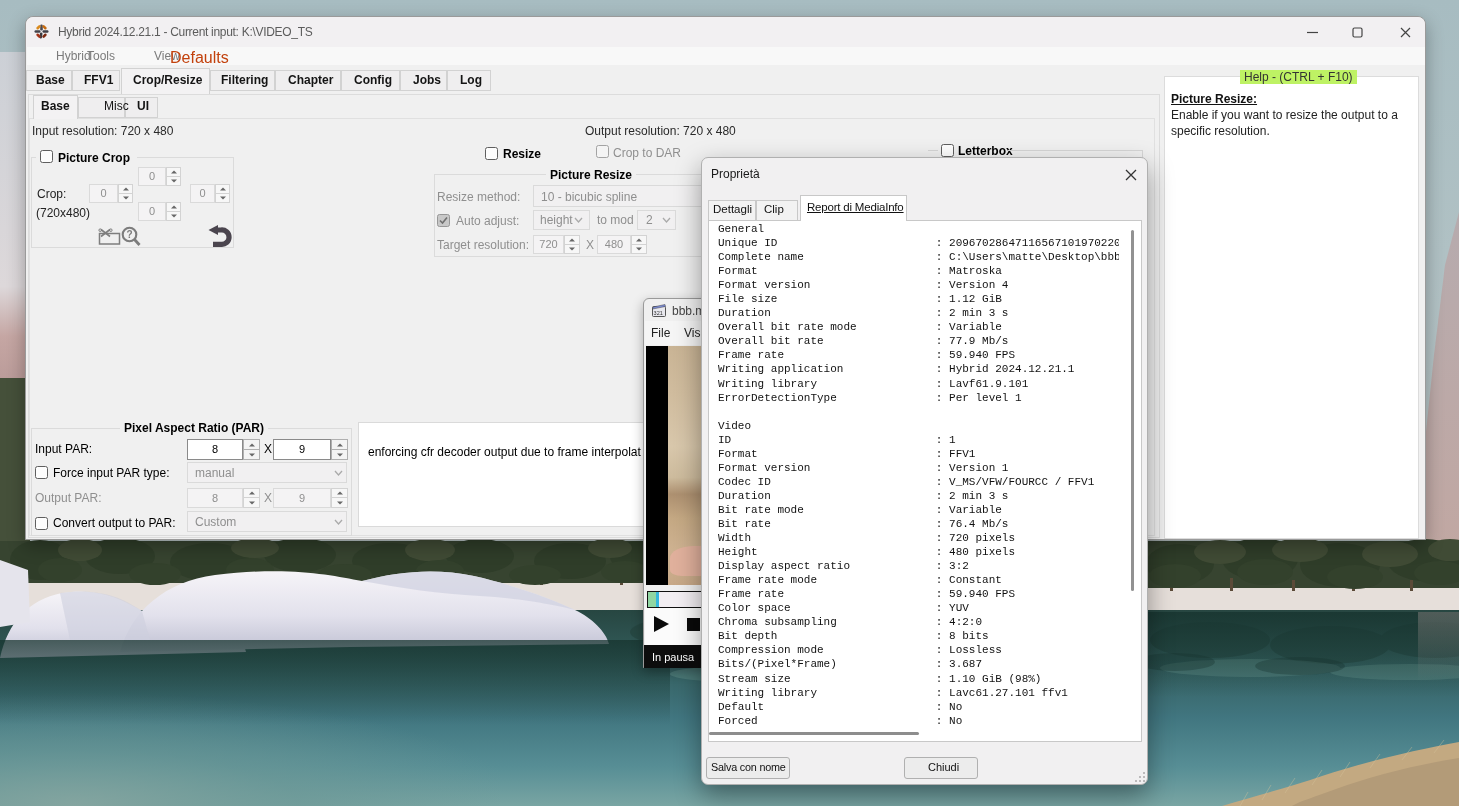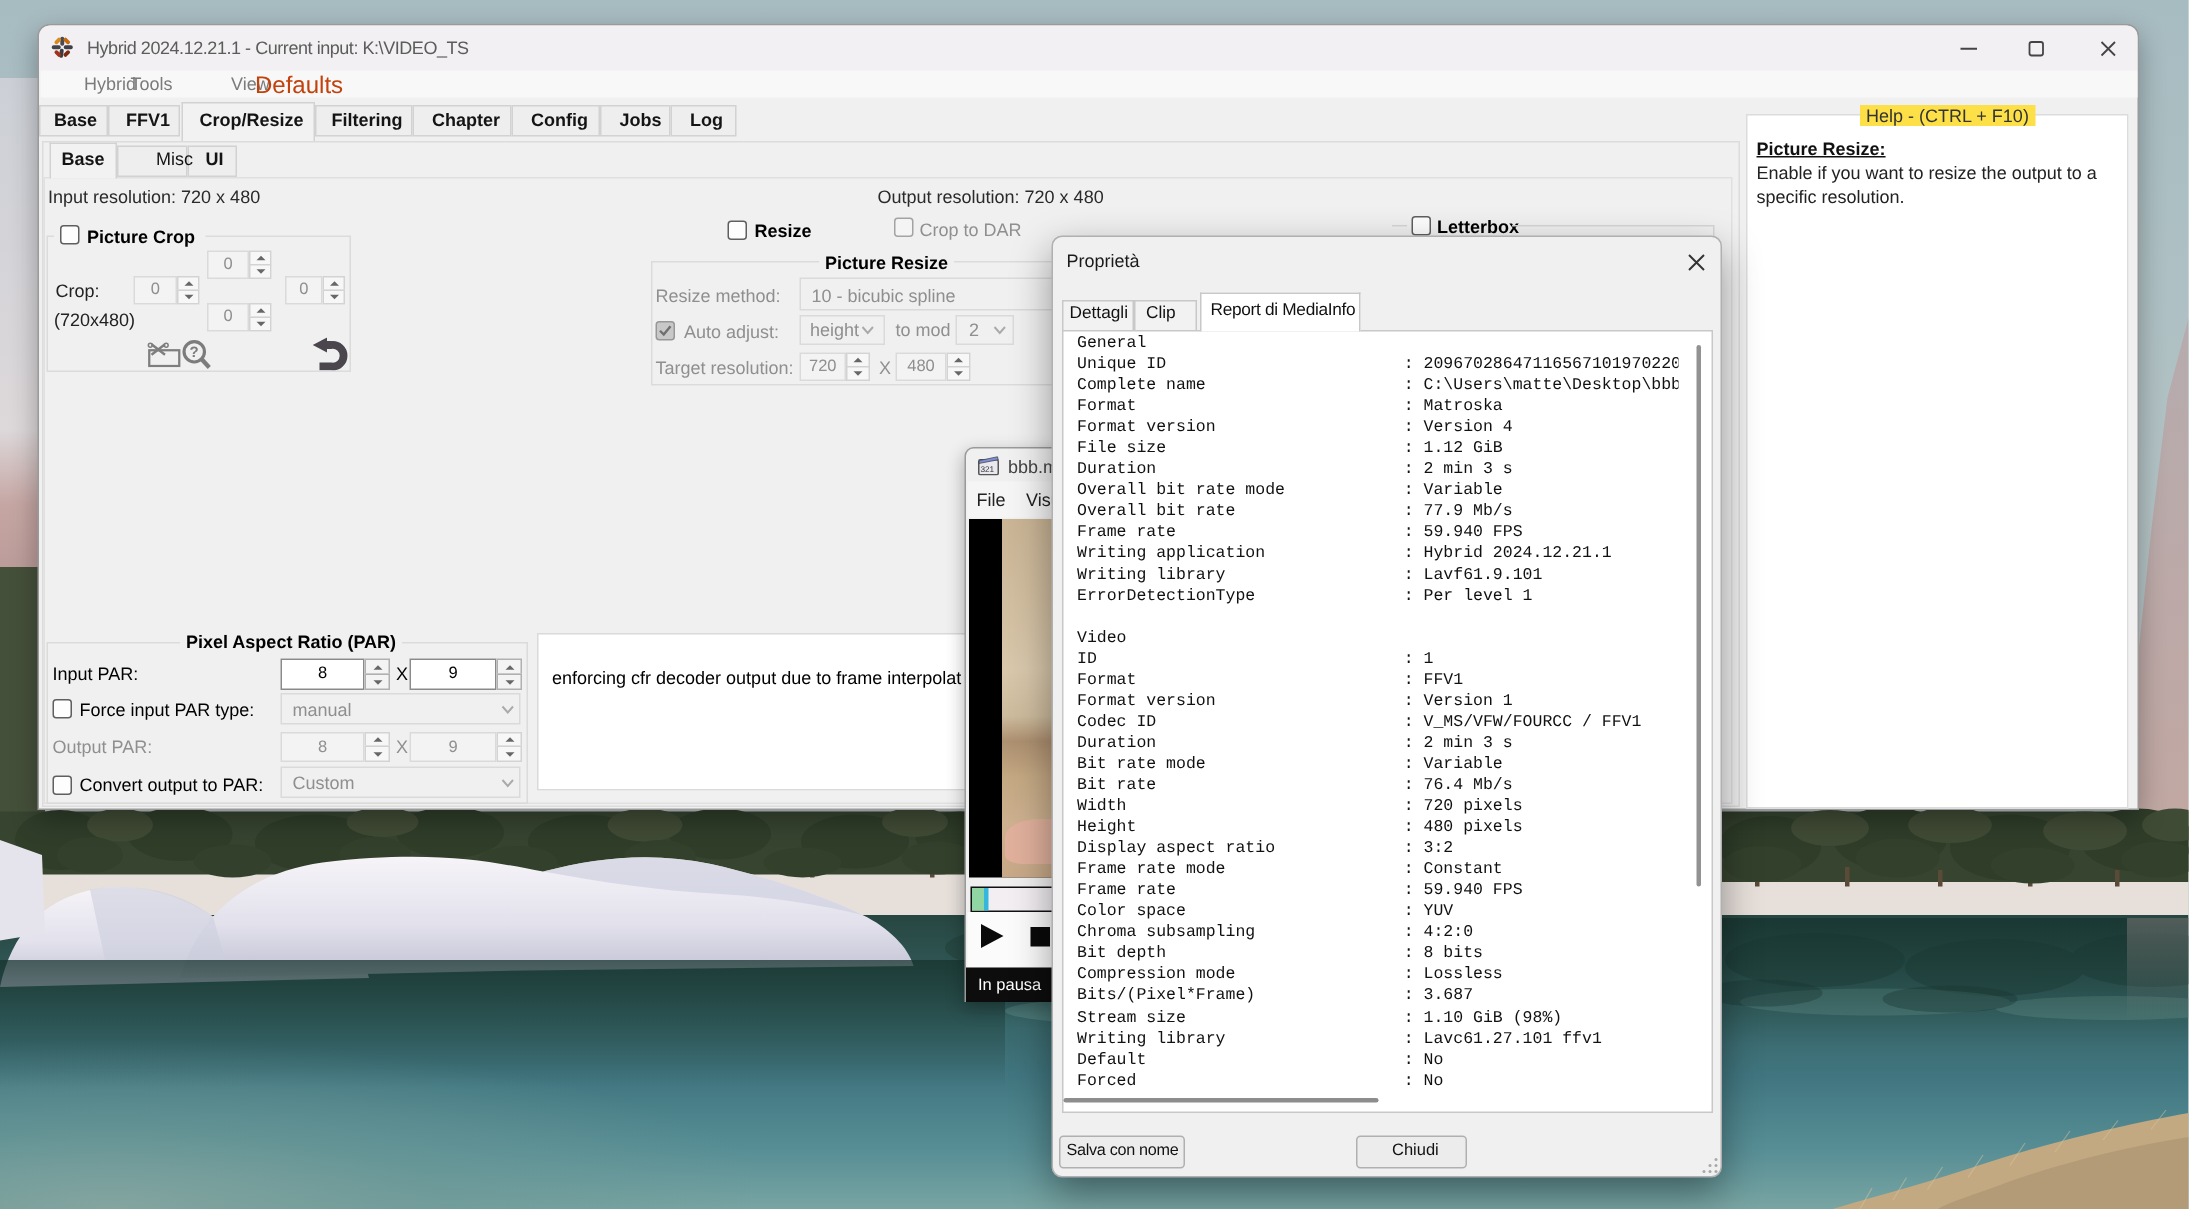--- a/index.html
+++ b/index.html
@@ -397,21 +397,21 @@
   <div class="combo" style="left:187px;top:511px;width:160px;height:21px;"></div>
   <div class="ctext" style="left:195px;top:515px;">Custom</div>
   <svg class="abs" style="left:334px;top:518px;" width="9" height="8" viewBox="0 0 9 8">
       <path d="M1,2 L4.5,6 L8,2" stroke="#aaa" stroke-width="1.3" fill="none"></path>
     </svg>
 
   <div class="abs" style="left:358px;top:422px;width:287px;height:105px;background:#fff;border:1px solid #dadada;"></div>
   <div class="lab" style="left:368px;top:445px;">enforcing cfr decoder output due to frame interpolat</div>
 
   <div class="abs" style="left:1164px;top:76px;width:255px;height:463px;background:#fff;border:1px solid #dcdcdc;"></div>
-  <div class="abs txt" style="left:1240px;top:70px;font-size:12px;color:#333;background:#fde047;padding:0 4px;">Help - (CTRL + F10)</div>
+  <div class="abs txt" style="left:1240px;top:70px;font-size:12px;color:#333;background:#bef264;padding:0 4px;">Help - (CTRL + F10)</div>
   <div class="lab b" style="left:1171px;top:92px;text-decoration:underline;color:#111;">Picture Resize:</div>
   <div class="lab" style="left:1171px;top:108px;color:#222;">Enable if you want to resize the output to a</div>
   <div class="lab" style="left:1171px;top:124px;color:#222;">specific resolution.</div>
 </div>
 
 <div class="abs" style="left:643px;top:298px;width:140px;height:370px;background:#f0f0f0;border:1px solid #9a9a9a;border-radius:6px 6px 0 0;box-shadow:0 4px 12px rgba(0,0,0,0.3);">
   <svg class="abs" style="left:8px;top:5px;" width="14" height="13" viewBox="0 0 14 13">
     <rect x="0.5" y="2.5" width="13" height="10" rx="1" fill="#e8e8ee" stroke="#555"></rect>
     <path d="M0.5,5 L13.5,2.5 L13,0.5 L1,3 Z" fill="#7d8dd8" stroke="#444" stroke-width="0.5"></path>
     <text x="1.6" y="10.5" font-size="5.5" font-family="Liberation Sans" fill="#333">321</text>
@@ -442,21 +442,21 @@
   <div class="abs txt" style="left:9px;top:9px;font-size:12px;color:#1a1a1a;">Proprietà</div>
   <svg class="abs" style="left:421px;top:9px;" width="16" height="16" viewBox="0 0 16 16">
       <path d="M3,3 L13,13 M13,3 L3,13" stroke="#333" stroke-width="1.3"></path>
     </svg>
 
   <div class="abs" style="left:6px;top:42px;width:48px;height:20px;background:#f2f2f2;border:1px solid #c8c8c8;border-bottom:none;"></div>
   <div class="abs txt" style="left:11px;top:45px;font-size:11.5px;color:#111;">Dettagli</div>
   <div class="abs" style="left:54px;top:42px;width:42px;height:20px;background:#f2f2f2;border:1px solid #c8c8c8;border-bottom:none;"></div>
   <div class="abs txt" style="left:62px;top:45px;font-size:11.5px;color:#111;">Clip</div>
   <div class="abs" style="left:98px;top:37px;width:107px;height:26px;background:#ffffff;border:1px solid #c8c8c8;border-bottom:none;z-index:2;"></div>
-  <div class="abs txt" style="left:105px;top:43px;font-size:11.5px;color:#111;z-index:3;letter-spacing:-0.2px;">Report di MediaInfo</div>
+  <div class="abs txt" style="left:105px;top:43px;font-size:11.5px;color:#111;z-index:3;letter-spacing:-0.2px;text-decoration:underline;">Report di MediaInfo</div>
 
   <div class="abs" style="left:6px;top:62px;width:434px;height:679px;/*h set later*/"></div>
   <div class="abs" style="left:6px;top:62px;width:434px;height:522px;background:#fff;border:1px solid #c8c8c8;"></div>
   <pre id="report" class="abs" style="left:16px;top:64px;width:401px;overflow:hidden;font-family:'Liberation Mono',monospace;font-size:11px;line-height:14.05px;color:#111;">General
 Unique ID                        : 20967028647116567101970220127014821120
 Complete name                    : C:\Users\matte\Desktop\bbb.mkv
 Format                           : Matroska
 Format version                   : Version 4
 File size                        : 1.12 GiB
 Duration                         : 2 min 3 s

